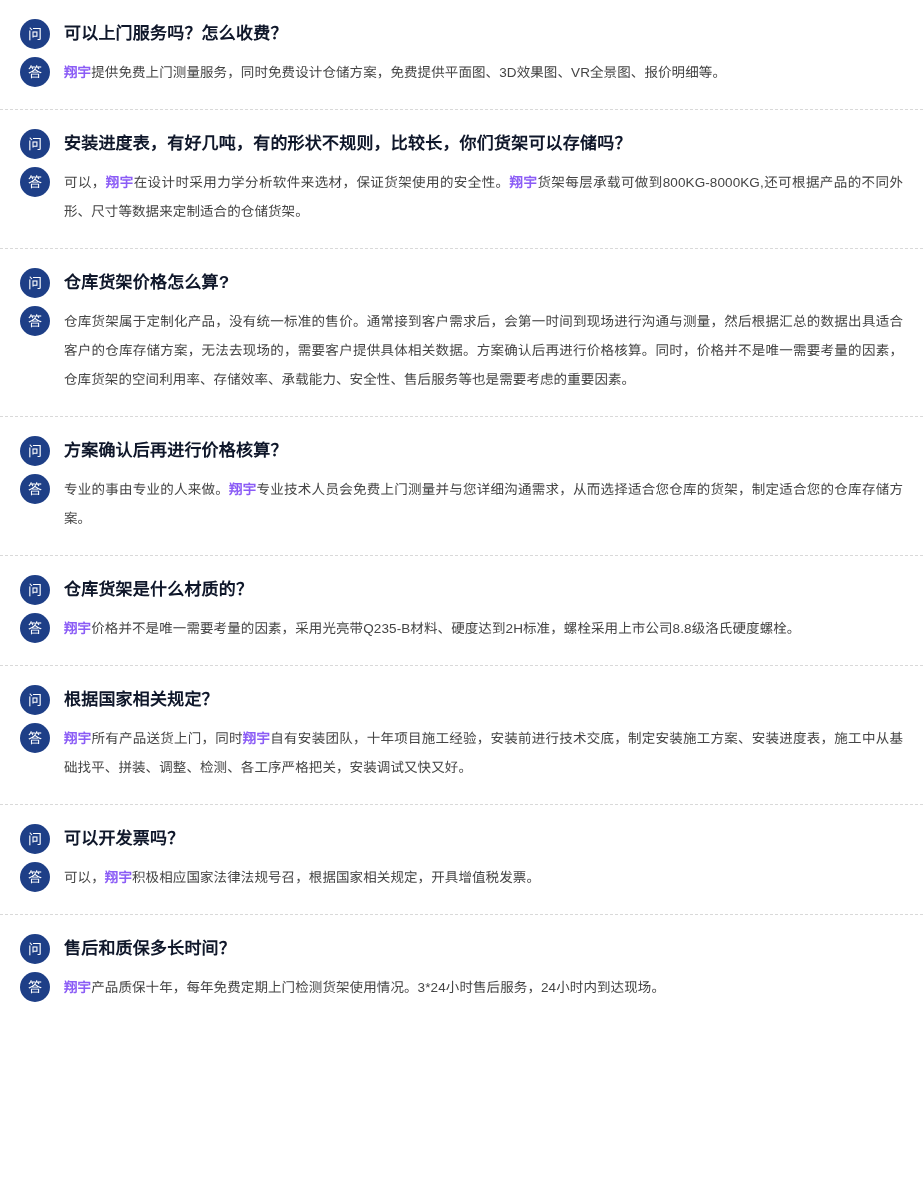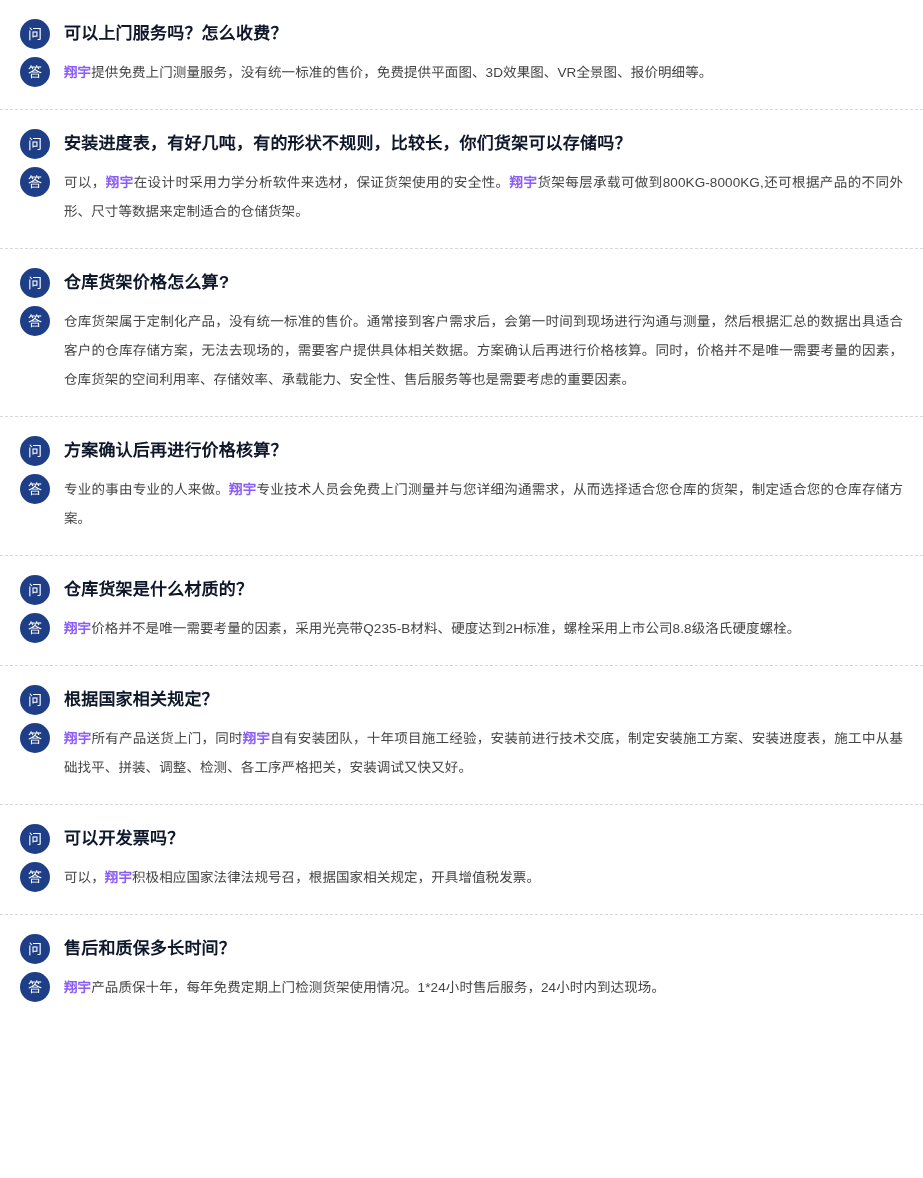--- a/index.html
+++ b/index.html
@@ -79,21 +79,21 @@
 <body>
 
 <div class="faq-list" id="faq-list">
     <div class="faq-item">
       <div class="row question">
         <span class="badge question-badge">问</span>
         <div class="q-text">可以上门服务吗？怎么收费？</div>
       </div>
       <div class="row answer">
         <span class="badge answer-badge">答</span>
-        <div class="a-text"><b>翔宇</b><span>提供免费上门测量服务，没有统一标准的售价，免费提供平面图、3D效果图、VR全景图、报价明细等。</span></div>
+        <div class="a-text"><b>翔宇</b><span>提供免费上门测量服务，同时免费设计仓储方案，免费提供平面图、3D效果图、VR全景图、报价明细等。</span></div>
       </div>
     </div>
     <div class="faq-item">
       <div class="row question">
         <span class="badge question-badge">问</span>
         <div class="q-text">安装进度表，有好几吨，有的形状不规则，比较长，你们货架可以存储吗？</div>
       </div>
       <div class="row answer">
         <span class="badge answer-badge">答</span>
         <div class="a-text"><span>可以，</span><b>翔宇</b><span>在设计时采用力学分析软件来选材，保证货架使用的安全性。</span><b>翔宇</b><span>货架每层承载可做到800KG-8000KG,还可根据产品的不同外形、尺寸等数据来定制适合的仓储货架。</span></div>
@@ -149,16 +149,16 @@
         <div class="a-text"><span>可以，</span><b>翔宇</b><span>积极相应国家法律法规号召，根据国家相关规定，开具增值税发票。</span></div>
       </div>
     </div>
     <div class="faq-item">
       <div class="row question">
         <span class="badge question-badge">问</span>
         <div class="q-text">售后和质保多长时间？</div>
       </div>
       <div class="row answer">
         <span class="badge answer-badge">答</span>
-        <div class="a-text"><b>翔宇</b><span>产品质保十年，每年免费定期上门检测货架使用情况。1*24小时售后服务，24小时内到达现场。</span></div>
+        <div class="a-text"><b>翔宇</b><span>产品质保十年，每年免费定期上门检测货架使用情况。3*24小时售后服务，24小时内到达现场。</span></div>
       </div>
     </div>
   </div>
 
 </body></html>

